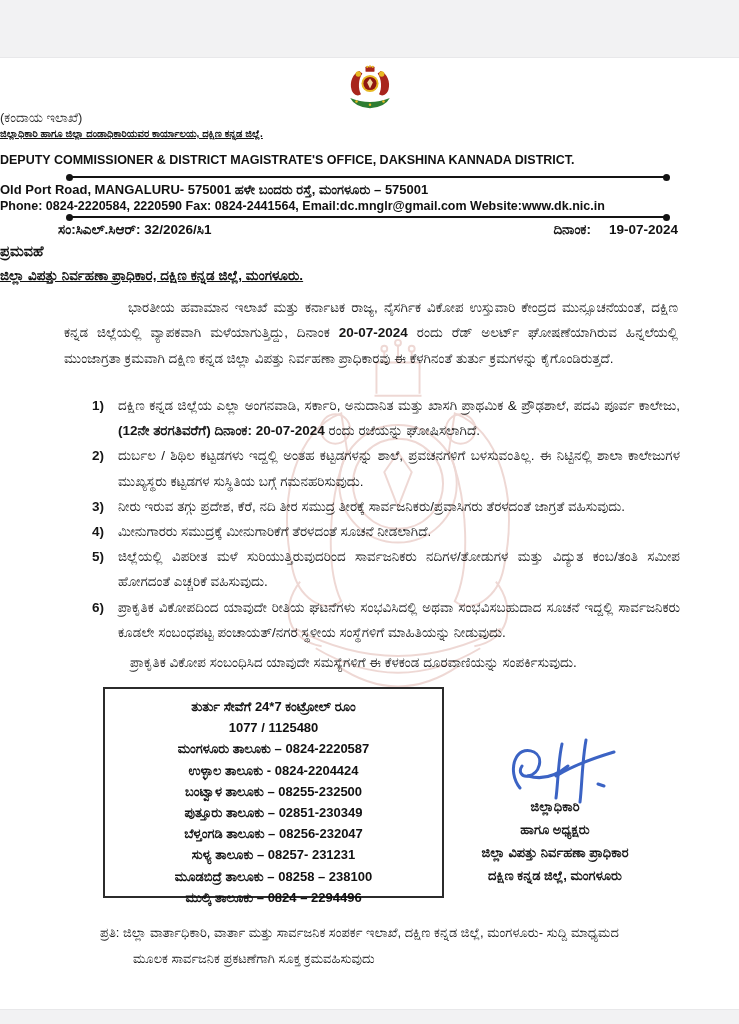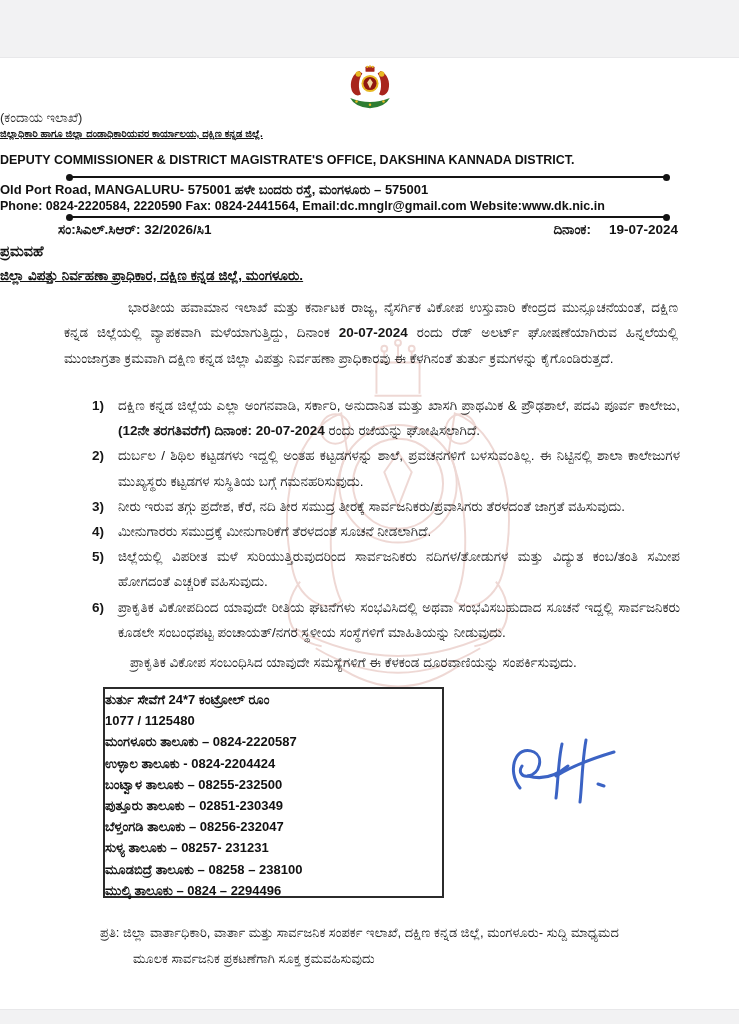--- a/index.html
+++ b/index.html
@@ -28,22 +28,22 @@
   .subject{position:absolute;left:0;top:268px;width:739px;font-size:13.5px;font-weight:700;
            text-decoration:underline;color:#111;}
   .intro{position:absolute;left:64px;top:295px;width:614px;font-size:13.5px;line-height:25.4px;
          text-align:justify;text-indent:64px;color:#161616;}
   .items{position:absolute;left:92px;top:393px;width:588px;font-size:13.5px;line-height:25.2px;color:#161616;}
   .item{display:flex;}
   .item .num{flex:0 0 26px;font-weight:700;}
   .item .txt{flex:1;text-align:justify;}
   .closing{position:absolute;left:130px;top:655px;width:560px;font-size:13.5px;color:#161616;}
   .phone-box{position:absolute;left:103px;top:687px;width:341px;height:211px;
-             border:2px solid #2b2b2b;box-sizing:border-box;
-             font-size:13px;font-weight:700;line-height:21.2px;color:#111;}
+             border:2px solid #2b2b2b;box-sizing:border-box;padding-top:7px;
+             font-size:13px;font-weight:700;line-height:21.2px;text-align:center;color:#111;}
   .sig-scribble{position:absolute;left:498px;top:736px;width:132px;height:78px;}
   .sig-block{position:absolute;left:430px;top:795px;width:250px;text-align:center;
              font-size:13px;font-weight:700;line-height:23px;color:#151515;}
   .copy-note{position:absolute;left:100px;top:920px;width:560px;font-size:13px;line-height:26px;
              color:#161616;padding-left:33px;text-indent:-33px;}
   .watermark{position:absolute;left:238px;top:335px;width:320px;height:372px;opacity:0.30;
              pointer-events:none;}
 </style>
 </head>
 <body>
@@ -159,19 +159,25 @@
     <g fill="none" stroke="#3b63c4" stroke-width="3" stroke-linecap="round">
       <path d="M22 52 C8 34 18 8 36 16 C46 21 42 38 30 40 C24 41 20 36 24 30"></path>
       <path d="M30 40 C44 44 58 40 70 30"></path>
       <path d="M64 8 C60 26 60 48 58 62"></path>
       <path d="M88 4 C84 26 84 50 82 66"></path>
       <path d="M58 40 C74 30 96 22 116 16"></path>
       <path d="M100 48 l6 2"></path>
     </g>
   </svg>
 
+  <div class="sig-block">
+    <div>ಜಿಲ್ಲಾಧಿಕಾರಿ</div>
+    <div>ಹಾಗೂ ಅಧ್ಯಕ್ಷರು</div>
+    <div>ಜಿಲ್ಲಾ ವಿಪತ್ತು ನಿರ್ವಹಣಾ ಪ್ರಾಧಿಕಾರ</div>
+    <div>ದಕ್ಷಿಣ ಕನ್ನಡ ಜಿಲ್ಲೆ, ಮಂಗಳೂರು</div>
+  </div>
 
   <div class="copy-note">
     <span>ಪ್ರತಿ: ಜಿಲ್ಲಾ ವಾರ್ತಾಧಿಕಾರಿ, ವಾರ್ತಾ ಮತ್ತು ಸಾರ್ವಜನಿಕ ಸಂಪರ್ಕ ಇಲಾಖೆ, ದಕ್ಷಿಣ ಕನ್ನಡ ಜಿಲ್ಲೆ, ಮಂಗಳೂರು- ಸುದ್ದಿ ಮಾಧ್ಯಮದ</span><br>
     <span>ಮೂಲಕ ಸಾರ್ವಜನಿಕ ಪ್ರಕಟಣೆಗಾಗಿ ಸೂಕ್ತ ಕ್ರಮವಹಿಸುವುದು</span>
   </div>
 
 </div>
 
 </body></html>

